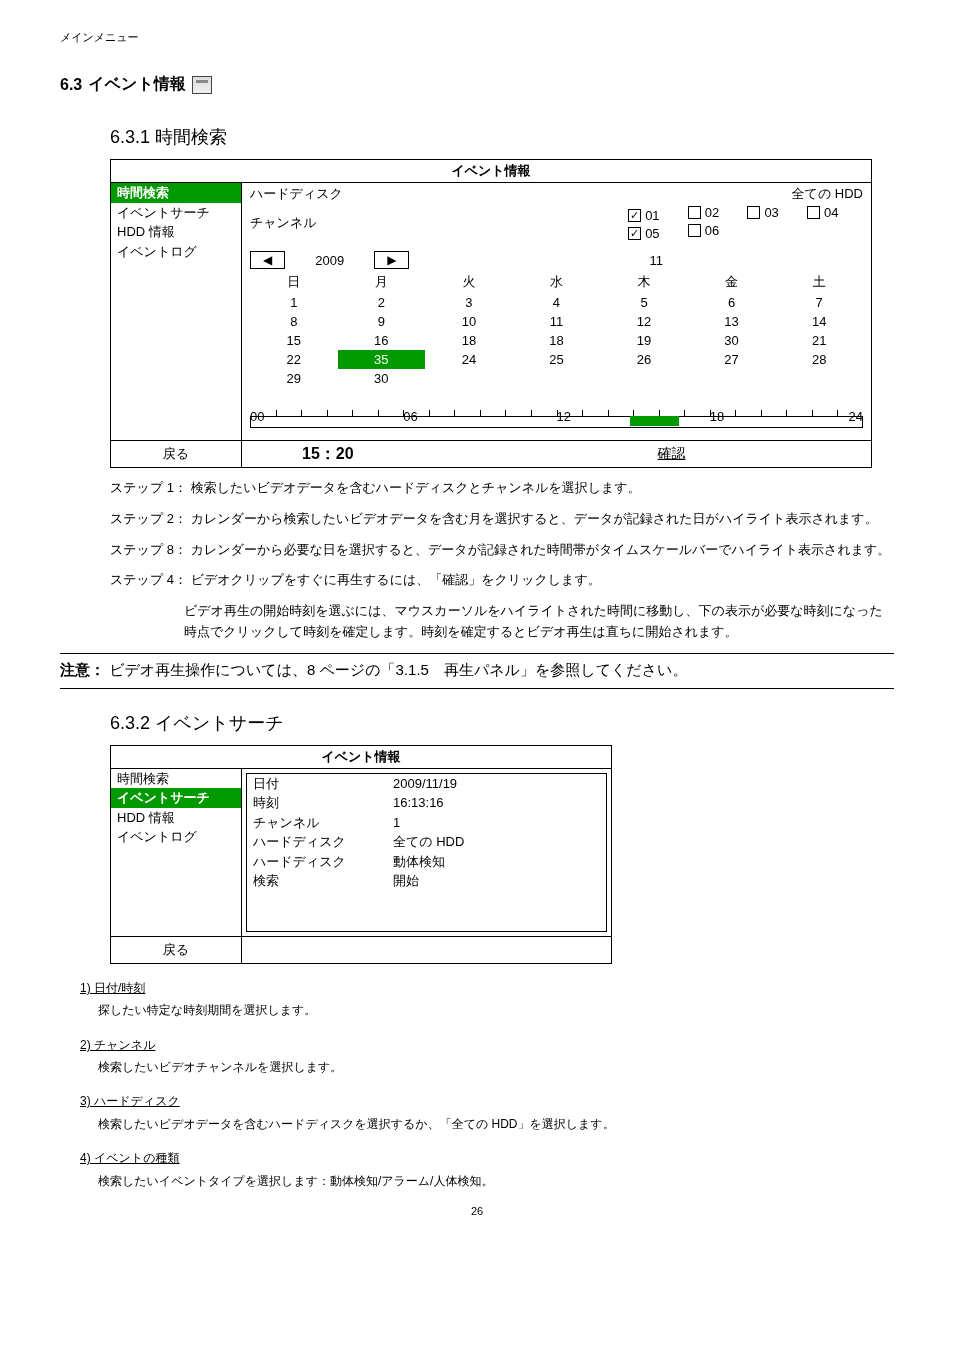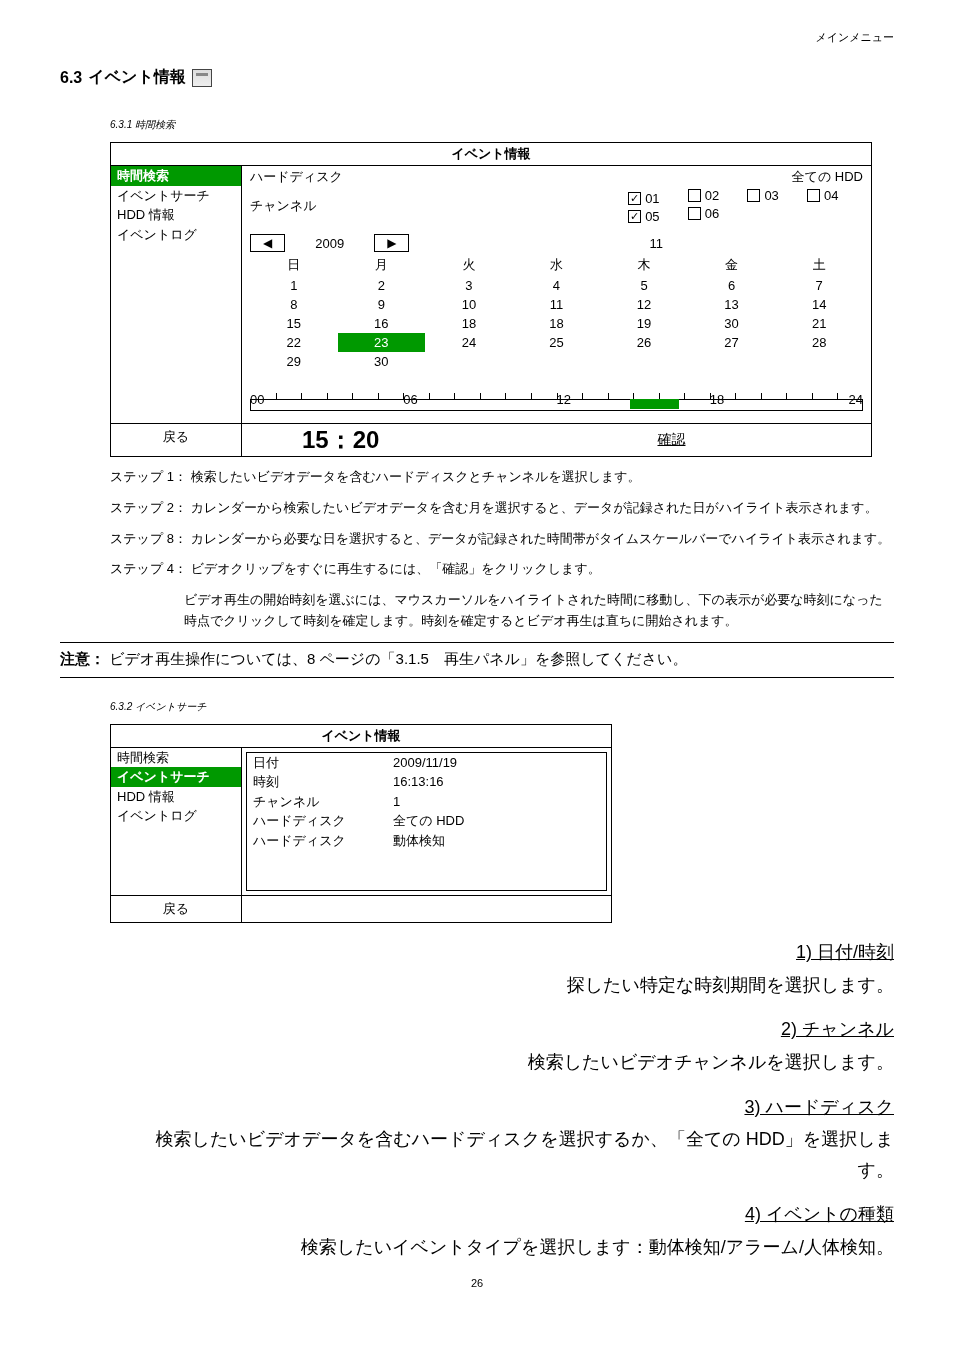--- a/index.html
+++ b/index.html
@@ -6,23 +6,22 @@
     margin: 0;
     padding: 30px 60px 30px 60px;
     font-family: sans-serif;
     font-size: 13px;
     color: #000;
     background: #fff;
     width: 954px;
     box-sizing: border-box;
   }
   .page-header-right {
-    text-align: right;
     font-size: 11px;
-    margin-bottom: 22px;
+    margin-bottom: 29px;
   }
   .section-row {
     display: flex;
     align-items: center;
     gap: 6px;
     margin-bottom: 30px;
   }
   .section-num { font-weight: bold; font-size: 16px; }
   .section-title { font-weight: bold; font-size: 16px; }
   .icon-box {
@@ -31,21 +30,21 @@
     background: linear-gradient(180deg, #ddd 0%, #eee 100%);
     position: relative;
   }
   .icon-box::before {
     content: "";
     position: absolute;
     top: 3px; left: 3px; right: 3px;
     height: 3px;
     background: #888;
   }
-  .sub-row { margin: 10px 0 10px 50px; font-size: 10px; font-style: italic; }
+  .sub-row { margin: 10px 0 10px 50px; font-size: 18px; }
   .sub-row .sub-num { }
   .sub-row .sub-title { }
   .outer-frame {
     margin-left: 50px;
     border: 1px solid #000;
     width: 760px;
   }
   .frame-title {
     text-align: center;
     font-weight: bold;
@@ -116,21 +115,21 @@
   }
   .footer-row {
     display: flex;
     border-top: 1px solid #000;
   }
   .back-btn {
     width: 130px; text-align: center; border-right: 1px solid #000;
     padding: 4px 0; font-size: 13px;
   }
   .time-big {
-    font-weight: bold; font-size: 24px; padding-left: 60px; flex: 0 0 230px;
+    font-weight: bold; font-size: 16px; padding-left: 60px; flex: 0 0 230px;
     display: flex; align-items: center;
   }
   .confirm { flex: 1; display: flex; align-items: center; justify-content: center; font-size: 14px; padding-right: 60px; text-decoration: underline; }
 
   .step-p {
     margin: 10px 0 10px 50px;
     font-size: 13px;
     line-height: 1.6;
     text-indent: 0;
   }
@@ -161,24 +160,23 @@
   }
   .kv-row { display: flex; padding: 0 6px; font-size: 13px; line-height: 1.5; }
   .kv-row .k { width: 140px; }
   .kv-row .v { }
   .blank-area { height: 40px; }
   .footer-row2 {
     display: flex;
     border-top: 1px solid #000;
   }
   .numbered-list {
-    margin-left: 54px;
-    font-size: 18px;
+    margin-left: 20px;
+    font-size: 12px;
     line-height: 1.7;
-    text-align: right;
   }
   .numbered-list .n-title { text-decoration: underline; }
   .numbered-list .n-body { margin: 2px 0 14px 18px; }
   .pagenum { text-align: center; font-size: 11px; margin-top: 14px; }
 </style>
 </head>
 <body>
 
 <div class="page-header-right">メインメニュー</div>
 
@@ -278,21 +276,21 @@
           <td>15</td>
           <td>16</td>
           <td>18</td>
           <td>18</td>
           <td>19</td>
           <td>30</td>
           <td>21</td>
         </tr>
         <tr>
           <td>22</td>
-          <td class="cal-hl">23</td>
+          <td class="cal-hl">35</td>
           <td>24</td>
           <td>25</td>
           <td>26</td>
           <td>27</td>
           <td>28</td>
         </tr>
         <tr>
           <td>29</td>
           <td>30</td>
           <td></td>
@@ -387,20 +385,24 @@
             <span class="v">1</span>
           </div>
         <div class="kv-row">
             <span class="k">ハードディスク</span>
             <span class="v">全ての HDD</span>
           </div>
         <div class="kv-row">
             <span class="k">ハードディスク</span>
             <span class="v">動体検知</span>
           </div>
+        <div class="kv-row">
+            <span class="k">検索</span>
+            <span class="v">開始</span>
+          </div>
         <div class="blank-area"></div>
       </div>
     </div>
   </div>
   <div class="footer-row2">
     <div class="back-btn">戻る</div>
     <div style="flex:1"></div>
   </div>
 </div>
 

